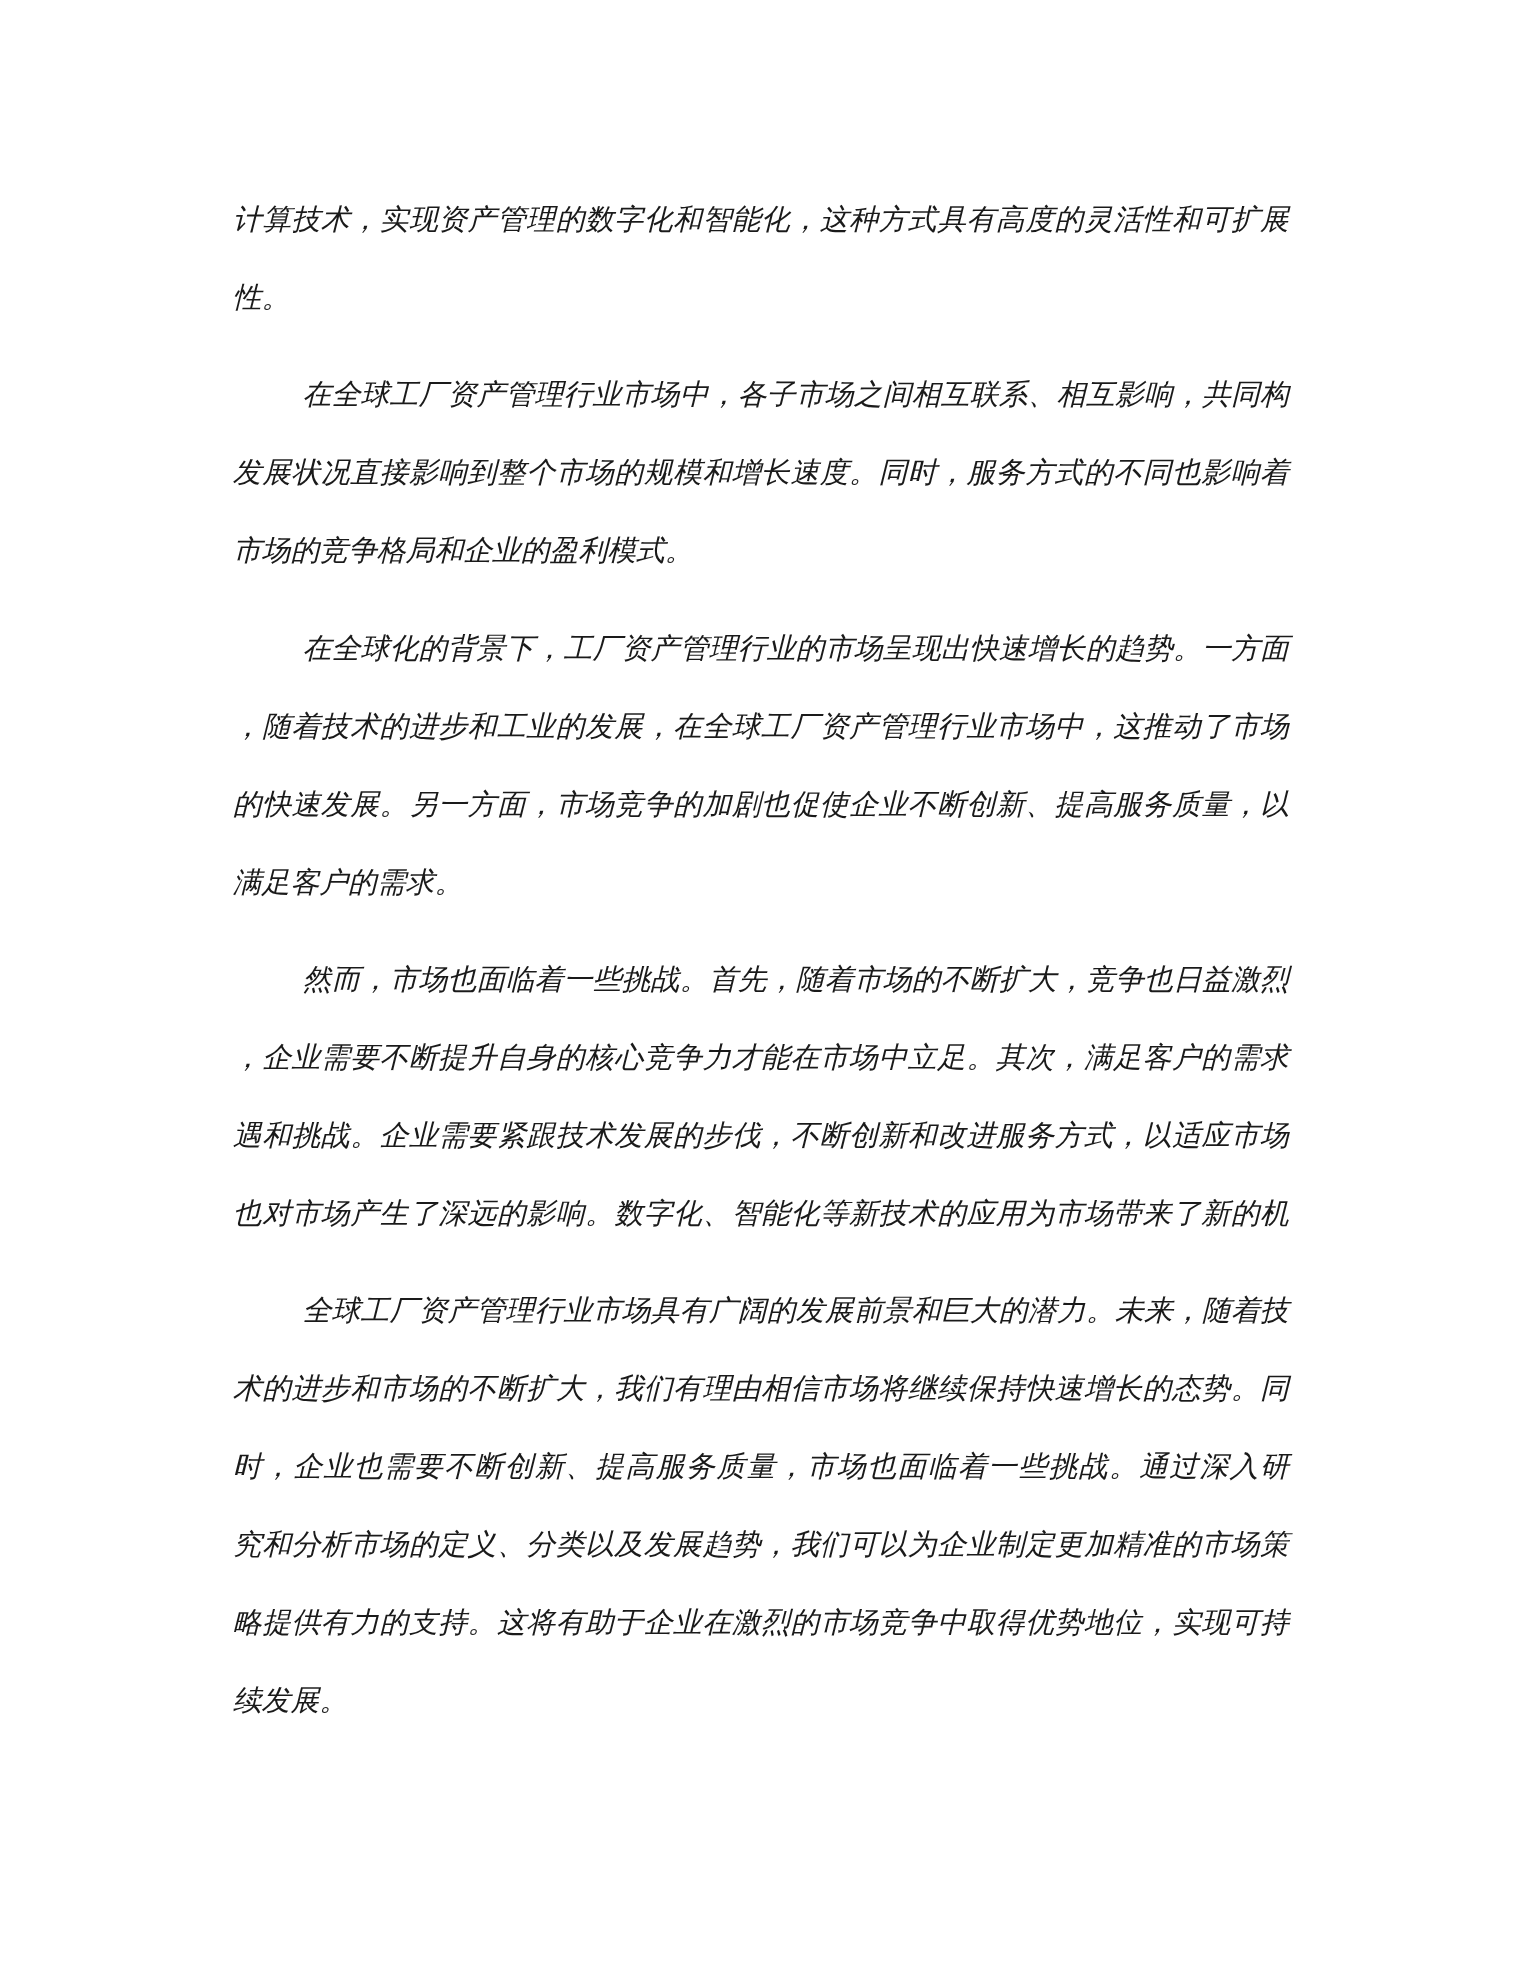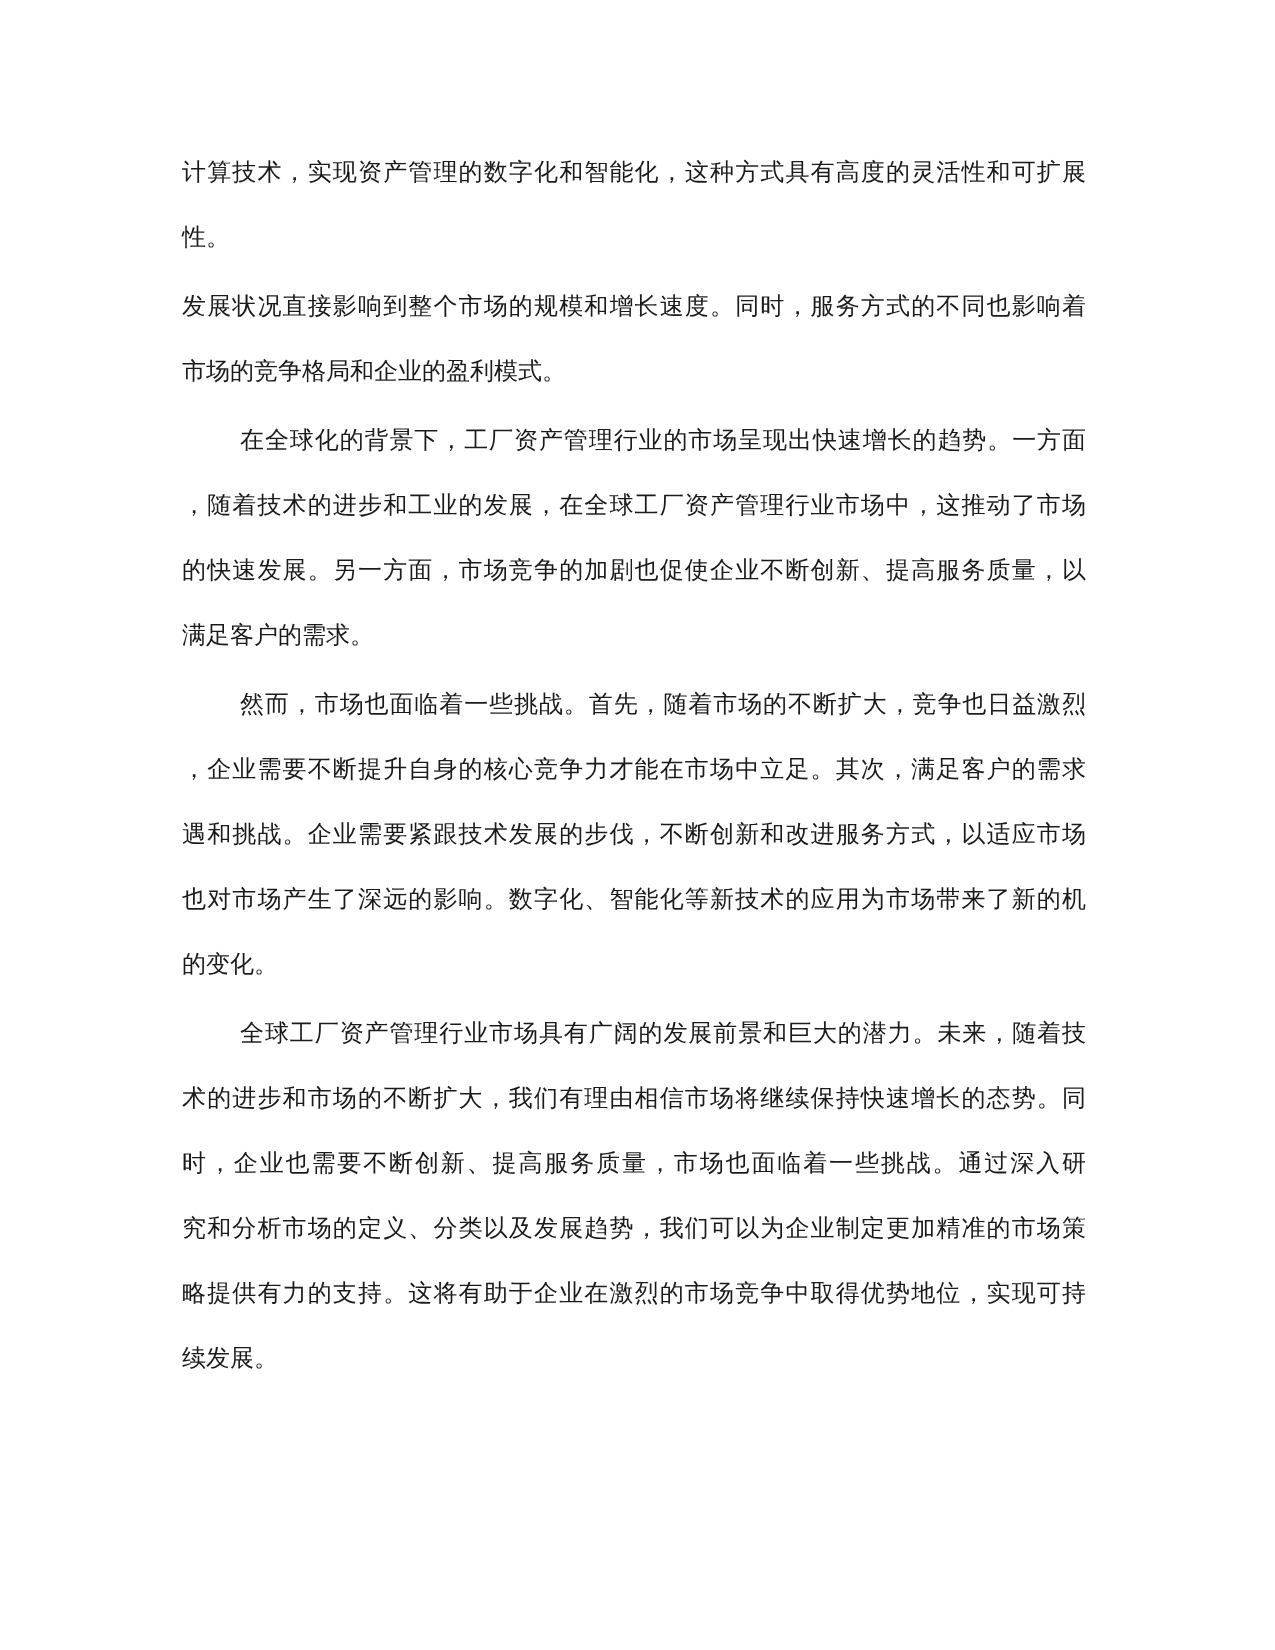--- a/index.html
+++ b/index.html
@@ -18,22 +18,23 @@
     position: absolute;
     left: 178px;
     top: 135px;
     width: 912px;
     color: #1a1a1a;
     font-family: "Liberation Sans", sans-serif;
     font-size: 24px;
     font-weight: 400;
   }
   .para {
-    margin: 4px;
+    margin: 16px;
     padding: 0;
+    font-style: italic;
   }
   .line {
     height: 65px;
     line-height: 65px;
     white-space: nowrap;
     text-align: left;
   }
   .line.fill {
     white-space: normal;
     text-align: justify;
@@ -47,35 +48,35 @@
 </head>
 <body>
 
 <div class="page">
   <div class="content" id="doc" style="color: rgb(26, 26, 26);">
       <div class="para">
         <div class="line fill">计算技术，实现资产管理的数字化和智能化，这种方式具有高度的灵活性和可扩展</div>
         <div class="line">性。</div>
       </div>
       <div class="para">
+        <div class="line fill indent">在全球工厂资产管理行业市场中，各子市场之间相互联系、相互影响，共同构</div>
         <div class="line fill">发展状况直接影响到整个市场的规模和增长速度。同时，服务方式的不同也影响着</div>
         <div class="line">市场的竞争格局和企业的盈利模式。</div>
       </div>
       <div class="para">
         <div class="line fill indent">在全球化的背景下，工厂资产管理行业的市场呈现出快速增长的趋势。一方面</div>
         <div class="line fill">，随着技术的进步和工业的发展，在全球工厂资产管理行业市场中，这推动了市场</div>
         <div class="line fill">的快速发展。另一方面，市场竞争的加剧也促使企业不断创新、提高服务质量，以</div>
         <div class="line">满足客户的需求。</div>
       </div>
       <div class="para">
         <div class="line fill indent">然而，市场也面临着一些挑战。首先，随着市场的不断扩大，竞争也日益激烈</div>
         <div class="line fill">，企业需要不断提升自身的核心竞争力才能在市场中立足。其次，满足客户的需求</div>
         <div class="line fill">遇和挑战。企业需要紧跟技术发展的步伐，不断创新和改进服务方式，以适应市场</div>
         <div class="line fill">也对市场产生了深远的影响。数字化、智能化等新技术的应用为市场带来了新的机</div>
-        <div class="line">的变化。</div>
       </div>
       <div class="para">
         <div class="line fill indent">全球工厂资产管理行业市场具有广阔的发展前景和巨大的潜力。未来，随着技</div>
         <div class="line fill">术的进步和市场的不断扩大，我们有理由相信市场将继续保持快速增长的态势。同</div>
         <div class="line fill">时，企业也需要不断创新、提高服务质量，市场也面临着一些挑战。通过深入研</div>
         <div class="line fill">究和分析市场的定义、分类以及发展趋势，我们可以为企业制定更加精准的市场策</div>
         <div class="line fill">略提供有力的支持。这将有助于企业在激烈的市场竞争中取得优势地位，实现可持</div>
         <div class="line">续发展。</div>
       </div>
     </div>

